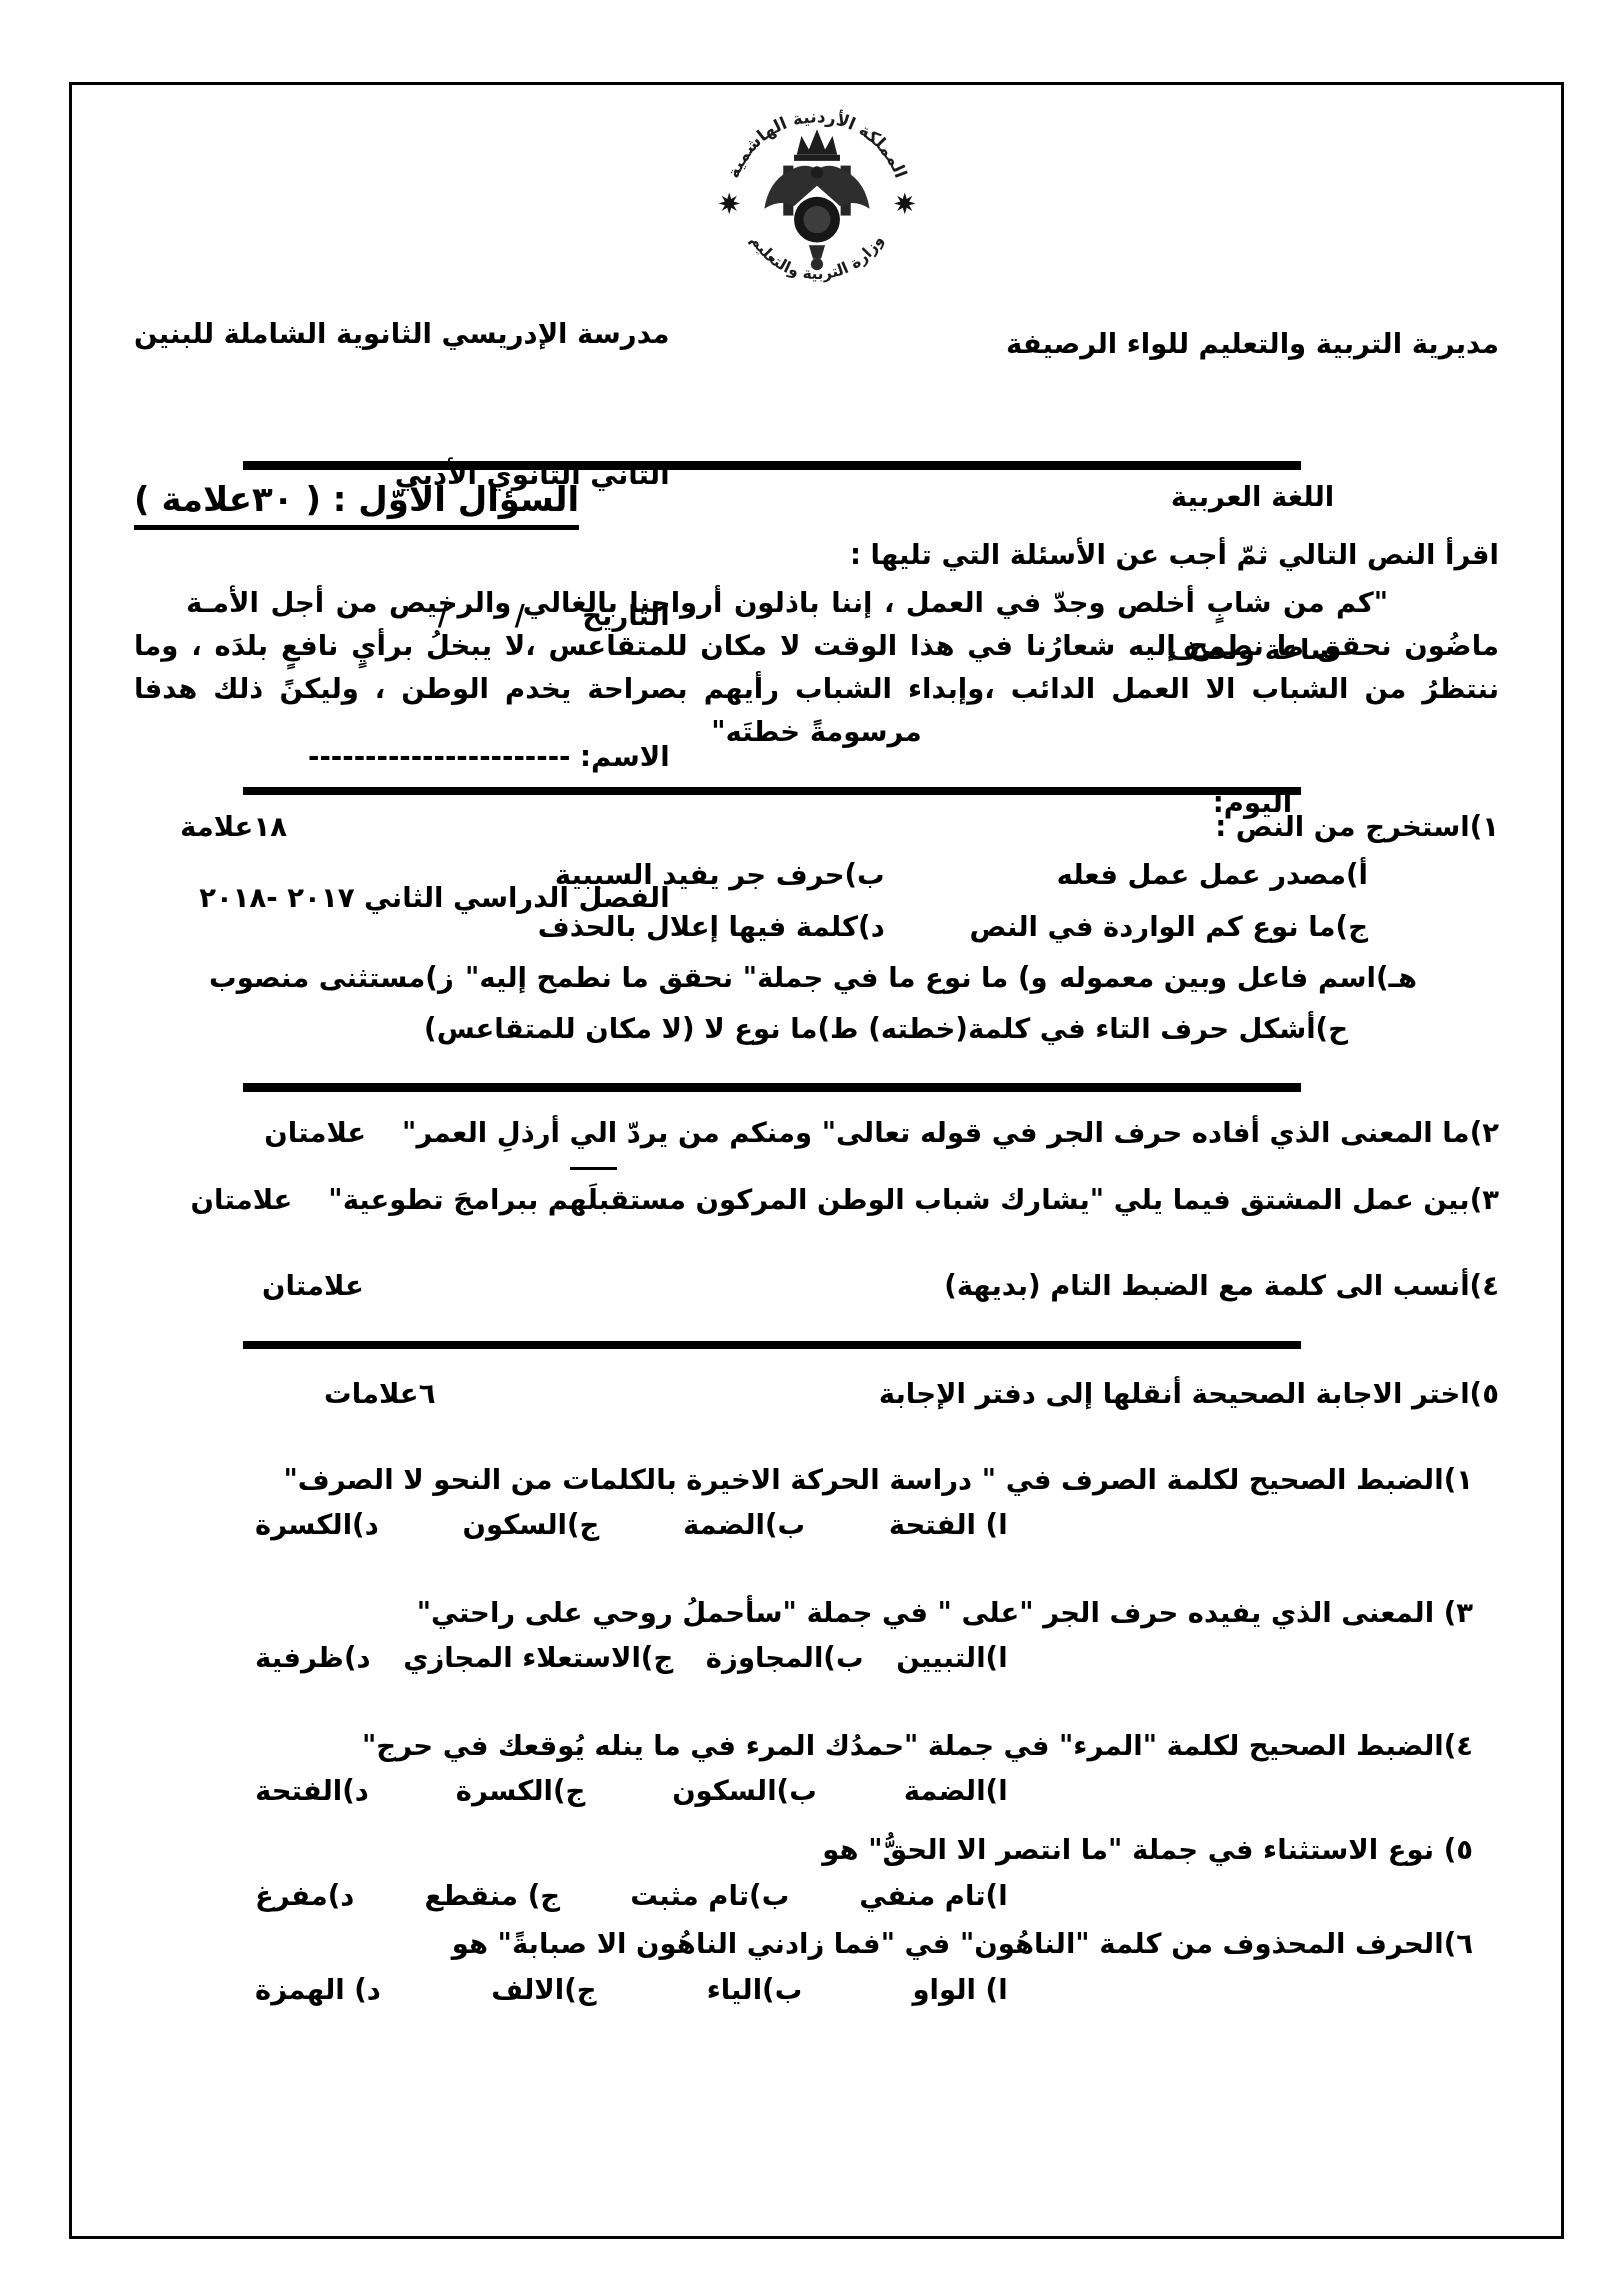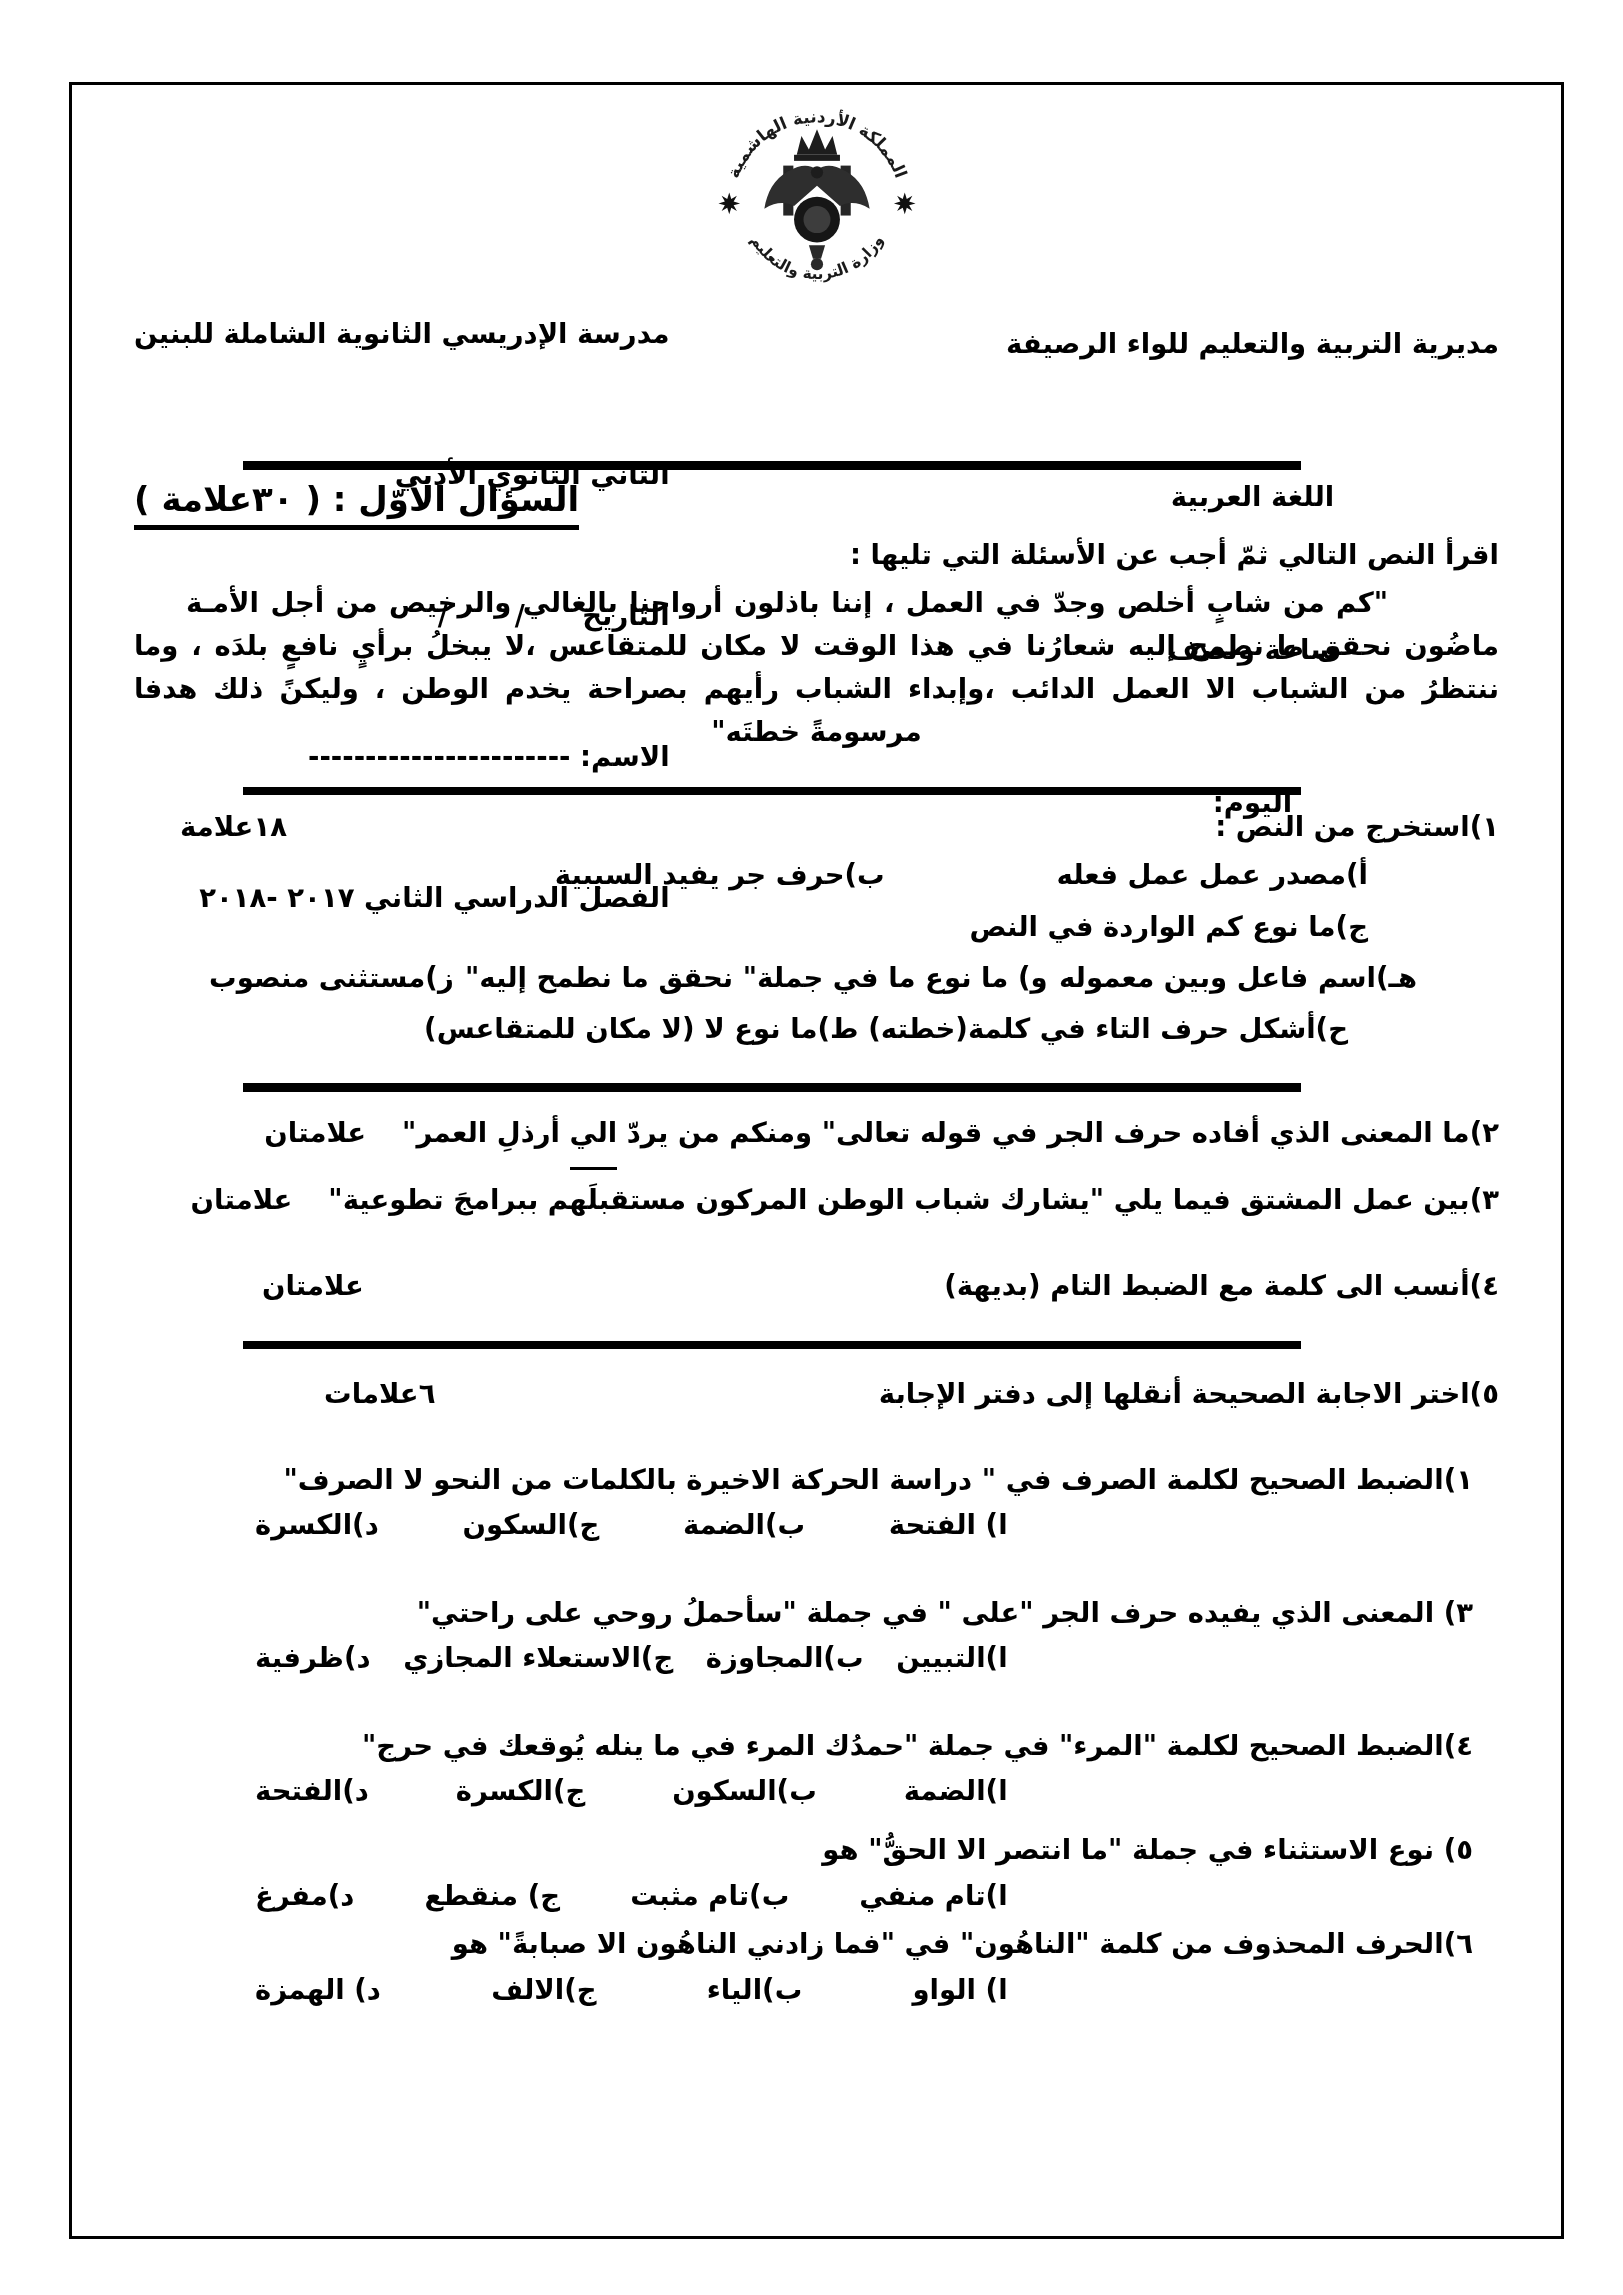--- a/index.html
+++ b/index.html
@@ -156,20 +156,21 @@
   <div class="q1-head">
     <span>١)استخرج من النص :</span>
     <span>١٨علامة</span>
   </div>
   <div class="q1-row grid2">
     <span class="c1">أ)مصدر عمل عمل فعله</span>
     <span>ب)حرف جر يفيد السببية</span>
   </div>
   <div class="q1-row grid2">
     <span class="c1">ج)ما نوع كم الواردة في النص</span>
+    <span>د)كلمة فيها إعلال بالحذف</span>
   </div>
   <div class="q1-row row-efg">
     <span>هـ)اسم فاعل وبين معموله</span>
     <span>و) ما نوع ما في جملة" نحقق ما نطمح إليه"</span>
     <span>ز)مستثنى منصوب</span>
   </div>
   <div class="q1-row row-hi">ح)أشكل حرف التاء في كلمة(خطته)  ط)ما نوع لا (لا مكان للمتقاعس)</div>
 
   <div class="rule rule-3"></div>
 

